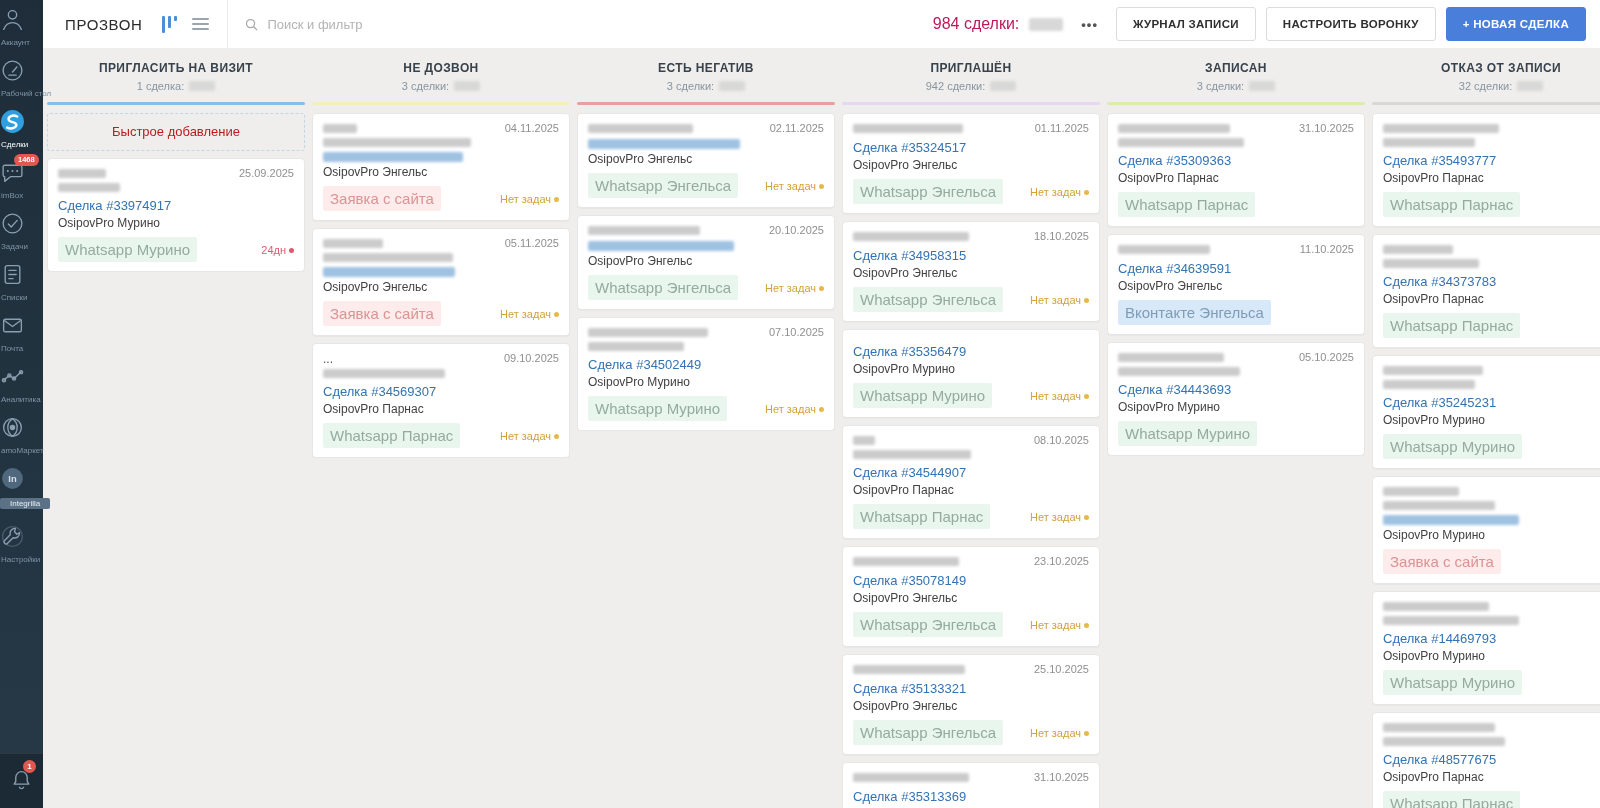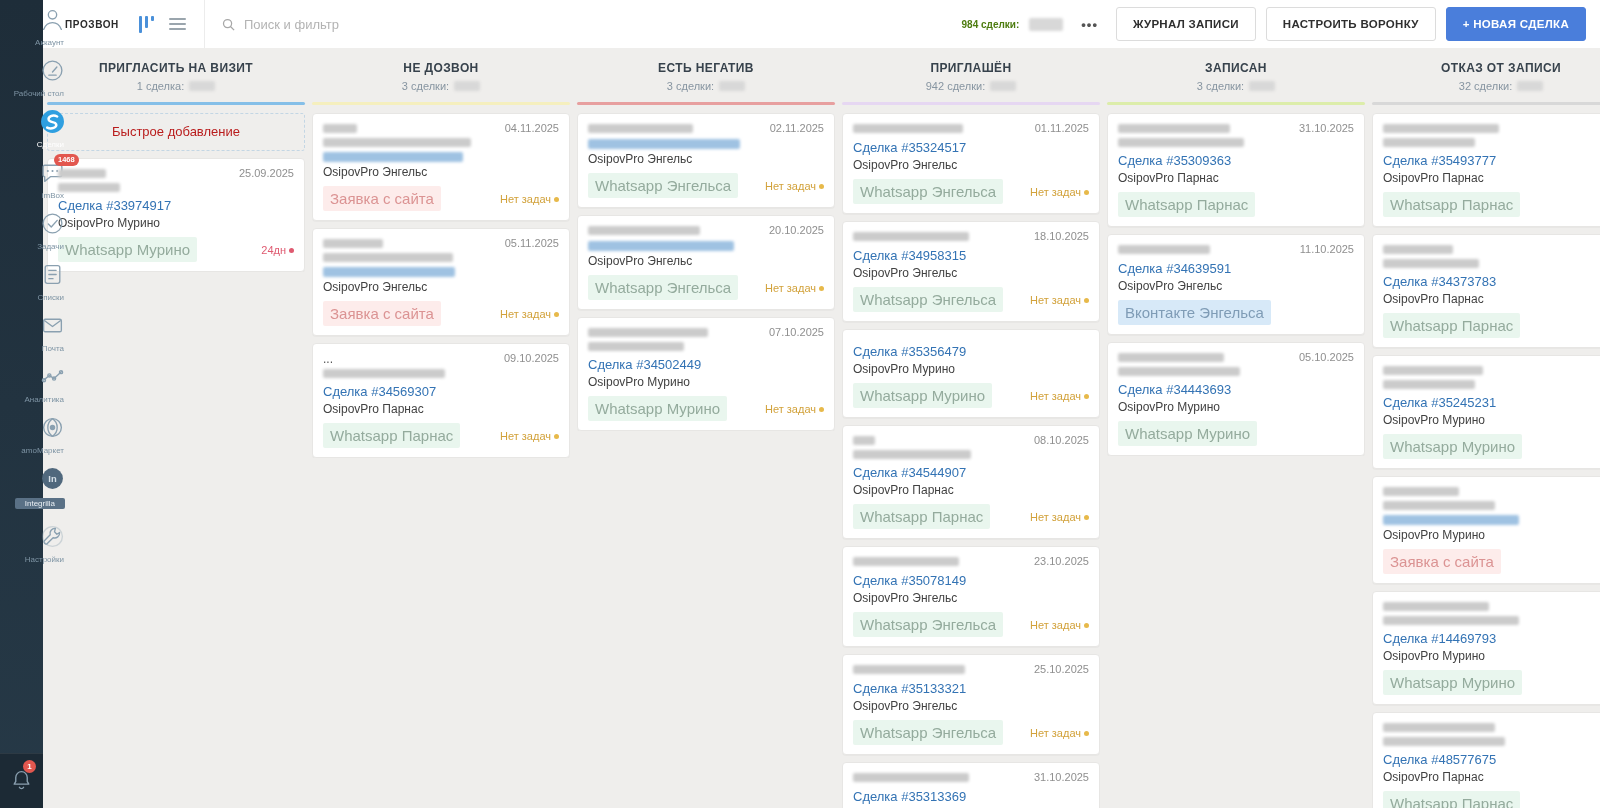--- a/index.html
+++ b/index.html
@@ -3,50 +3,50 @@
 <meta charset="utf-8">
 <style>
   * { box-sizing: border-box; margin: 0; padding: 0; }
   html,body { width:1600px; height:808px; overflow:hidden; }
   body { font-family:"Liberation Sans", sans-serif; background:#efeeec; color:#333; }
   .app { display:flex; width:1600px; height:808px; }
 
   
   .sidebar { width:43px; flex:0 0 43px; background:linear-gradient(180deg,#1e2d39 0%,#263947 100%);
              display:flex; flex-direction:column; align-items:center; padding-top:7px; }
-  .sb-item { width:65px; text-align:right; margin-bottom:11px; cursor:pointer; position:relative; }
+  .sb-item { width:65px; text-align:left; margin-bottom:11px; cursor:pointer; position:relative; }
   .sb-icon { display:inline-block; position:relative; }
   .sb-icon svg { width:25px; height:25px; display:block; margin:0 auto; }
   .sb-label { font-size:8px; line-height:9px; color:#7e94a4; margin-top:2px; padding:0 1px;
               overflow:hidden; }
   .sb-item.active .sb-label { color:#ffffff; }
   .sb-item.hl .sb-label { background:#5a7186; color:#e8eef3; border-radius:2px; display:inline-block; padding:1px 10px; }
   .sb-badge { position:absolute; top:-6px; left:14px; background:#e2574f; color:#fff; font-size:7.5px;
               font-weight:bold; border-radius:8px; padding:2px 4px; line-height:1; z-index:2; }
   .sb-bottom { margin-top:auto; width:43px; text-align:center; padding:13px 0 12px;
                border-top:1px solid rgba(255,255,255,.08); background:#1c2a35; position:relative; }
   .sb-bottom .sb-badge { top:6px; left:23px; border-radius:50%; width:13px; height:13px; padding:0;
                line-height:13px; font-size:8px; }
 
   
   .main { flex:1; display:flex; flex-direction:column; min-width:0; }
   .topbar { height:48px; flex:0 0 48px; background:#fff; display:flex; align-items:center; }
-  .tb-title { font-size:10px; font-weight:bold; color:#2b2b2b; letter-spacing:.6px; margin-left:22px; }
+  .tb-title { font-size:15px; font-weight:normal; color:#2b2b2b; letter-spacing:.6px; margin-left:22px; }
   .kanban-icon { margin-left:20px; display:flex; gap:3px; align-items:flex-start; height:17px; cursor:pointer; }
   .kanban-icon i { width:3px; background:#4a90d9; border-radius:1px; display:block; }
   .kanban-icon i:nth-child(1){ height:17px; } .kanban-icon i:nth-child(2){ height:12px; } .kanban-icon i:nth-child(3){ height:5px; }
   .hamburger { margin-left:15px; display:flex; flex-direction:column; gap:3px; cursor:pointer; }
   .hamburger i { width:17px; height:2px; background:#9aa5ad; border-radius:1px; display:block; }
   .tb-divider { width:1px; height:48px; background:#ececec; margin-left:18px; }
   .search { display:flex; align-items:center; margin-left:16px; gap:8px; flex:0 1 330px; }
   .search svg { width:15px; height:15px; }
   .search input { border:none; outline:none; font-size:13px; color:#333; width:100%; background:transparent; }
   .search input::placeholder { color:#b3b3b3; }
   .tb-right { margin-left:auto; display:flex; align-items:center; gap:10px; margin-right:14px; }
-  .deals-total { font-size:10px; color:#4d7c0f; white-space:nowrap;font-weight:bold; }
+  .deals-total { font-size:16px; color:#be185d; white-space:nowrap; }
   .redact-chip { width:34px; height:13px; background:#d8d8d8; border-radius:2px; filter:blur(1.5px); display:inline-block; }
   .more-btn { font-size:13px; font-weight:bold; color:#555; letter-spacing:1px; padding:6px 8px; cursor:pointer; background:none; border:none; }
   .tb-btn { font-size:11.5px; font-weight:bold; color:#2f2f2f; background:#fff; border:1px solid #dcdcdc;
             border-radius:3px; padding:10px 16px; letter-spacing:.3px; cursor:pointer; white-space:nowrap;
             font-family:"Liberation Sans",sans-serif; }
   .tb-btn.primary { background:#4a7edb; border-color:#4a7edb; color:#fff; }
 
   
   .board { flex:1; display:flex; gap:7px; padding-left:4px; overflow:hidden; }
   .col { width:258px; flex:0 0 258px; display:flex; flex-direction:column; min-height:0; }

